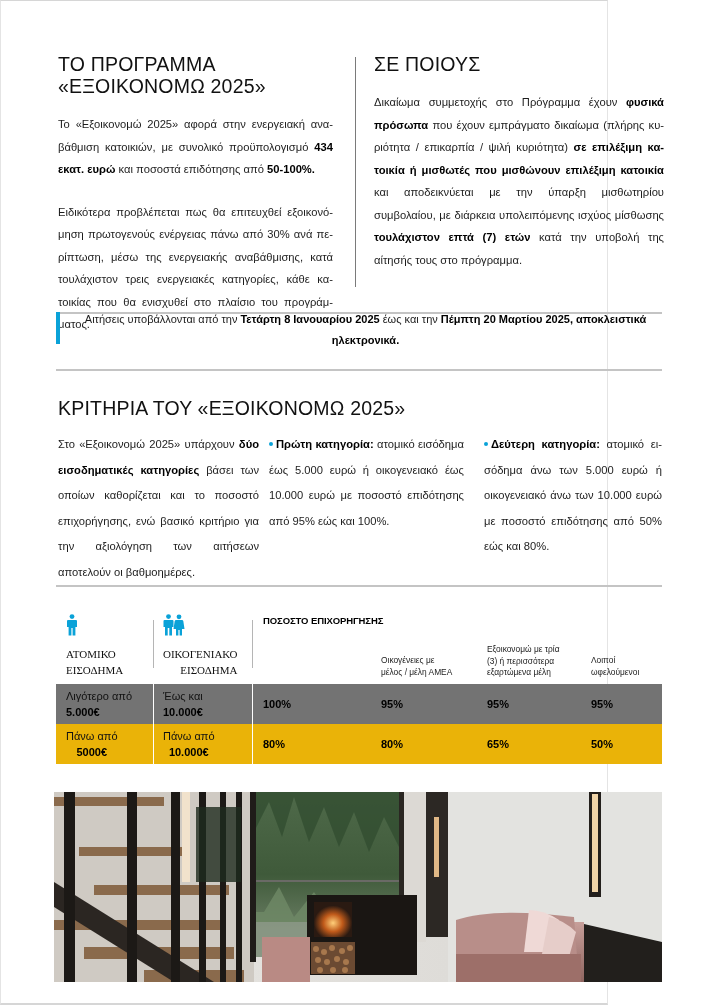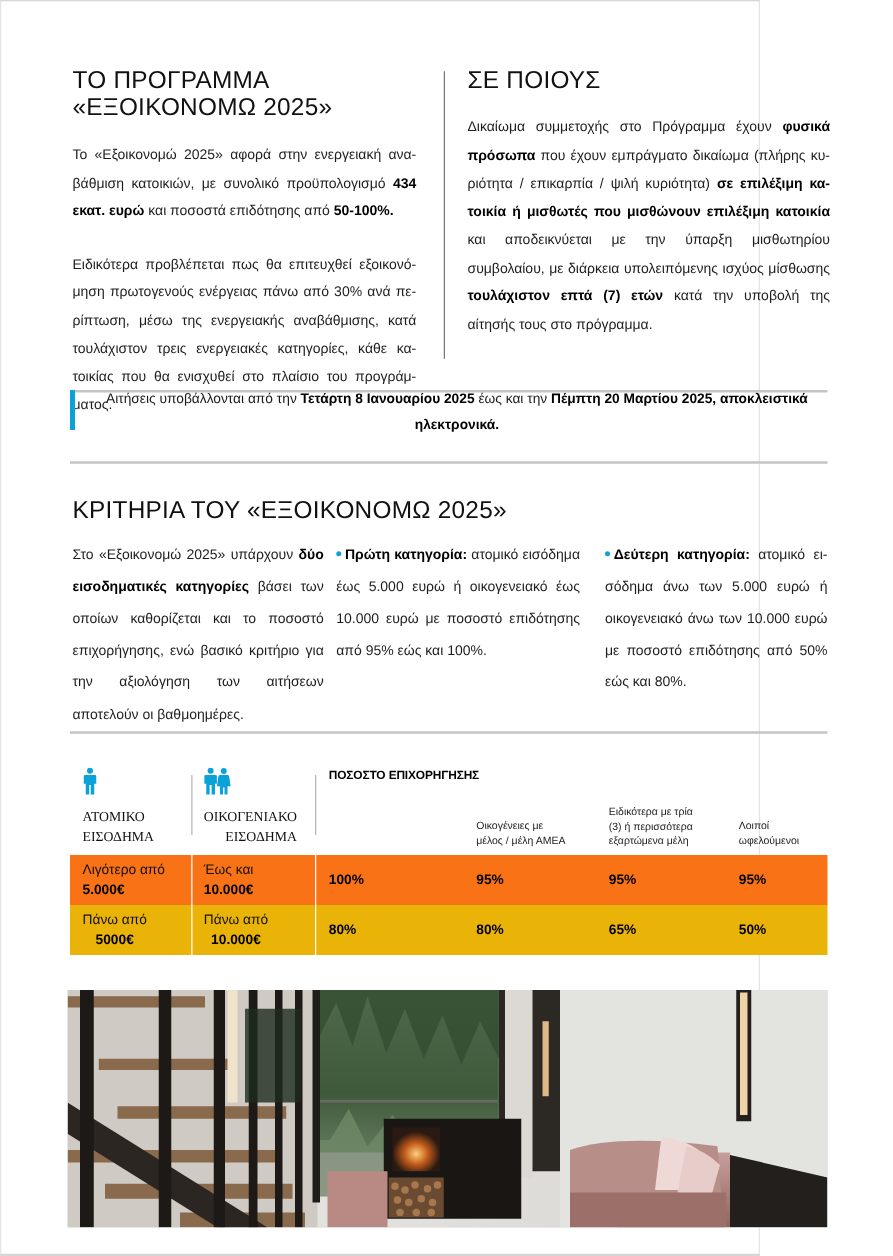--- a/index.html
+++ b/index.html
@@ -35,21 +35,21 @@
   
   .tbl { position: absolute; left: 55px; top: 610px; width: 606px; }
   .tbl-head { position: relative; height: 73px; }
   .th-icon { position: absolute; top: 3px; }
   .th-label { position: absolute; top: 35px; font-size: 11px; line-height: 16px; color: #111; font-family: Liberation Serif, serif; }
   .th-div { position: absolute; top: 9px; width: 1px; height: 48px; background: #b5b5b5; }
   .th-pct-title { position: absolute; left: 207px; top: 4px; font-size: 9.5px; font-weight: 700; color: #000; letter-spacing: -0.1px; }
   .th-sub { position: absolute; font-size: 8.4px; line-height: 11.5px; color: #222; }
 
   .tbl-row { position: relative; height: 40px; width: 606px; }
-  .tbl-row.r1 { background: #f97316; }
+  .tbl-row.r1 { background: #737373; }
   .tbl-row.r2 { background: #eab308; text-align: center; }
   .cell-div { position: absolute; top: 0; width: 1px; height: 40px; background: #ffffff; }
   .cell-inc { position: absolute; top: 5px; font-size: 11px; line-height: 15.5px; color: #111; }
   .cell-inc b { font-weight: 700; color: #000; }
   .cell-pct { position: absolute; top: 14px; font-size: 11px; font-weight: 700; color: #000; }
 
   .photo { position: absolute; left: 53px; top: 791px; width: 608px; height: 190px; overflow: hidden; background: #d9d6d0; }
 </style>
 </head>
 <body>
@@ -124,21 +124,21 @@
       <div class="th-sub" style="left:207px; top:33px;margin-top:40px;">
         <span>Πληγέντες Θεσσαλίας</span><br>
         <span>- Σεισμόπληκτοι</span><br>
         <span>Αρκαλοχωρίου - Σάμου</span>
       </div>
       <div class="th-sub" style="left:325px; top:44px;">
         <span>Οικογένειες με</span><br>
         <span>μέλος / μέλη ΑΜΕΑ</span>
       </div>
       <div class="th-sub" style="left:431px; top:33px;">
-        <span>Ειδικότερα με τρία</span><br>
+        <span>Εξοικονομώ με τρία</span><br>
         <span>(3) ή περισσότερα</span><br>
         <span>εξαρτώμενα μέλη</span>
       </div>
       <div class="th-sub" style="left:535px; top:44px;">
         <span>Λοιποί</span><br>
         <span>ωφελούμενοι</span>
       </div>
     </div>
 
     <div class="tbl-row r1">

